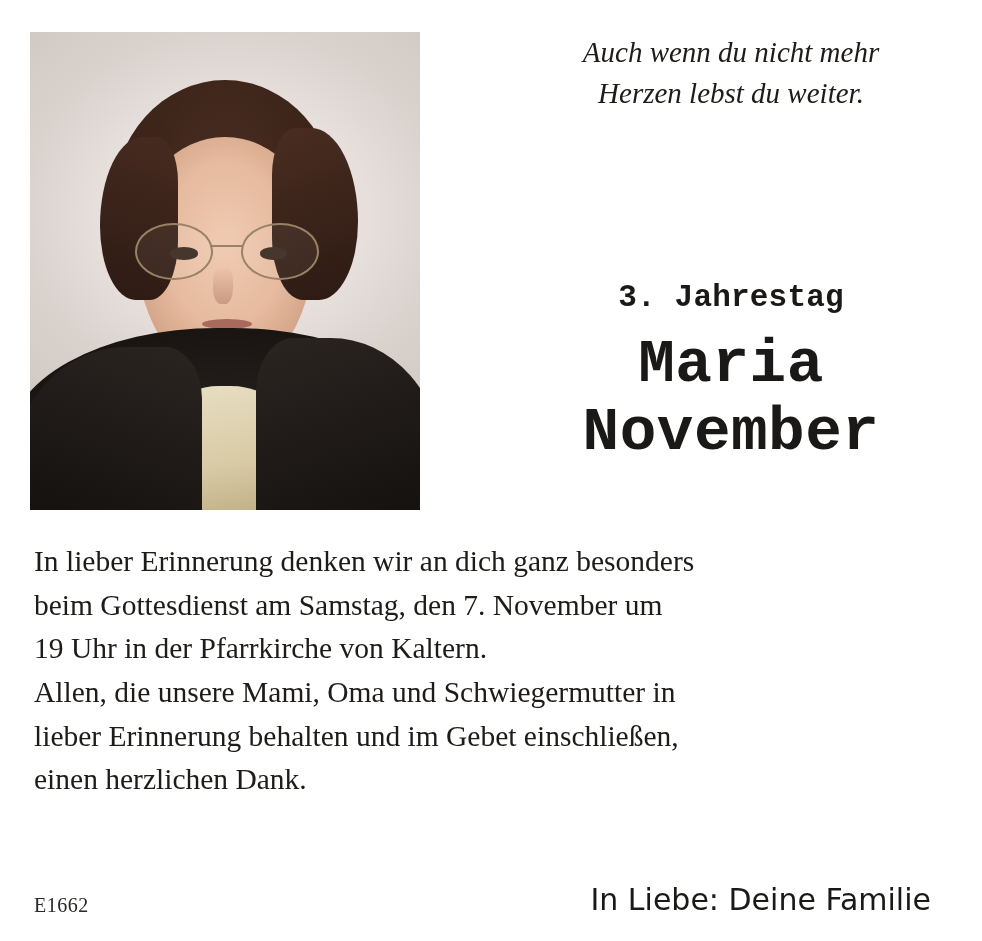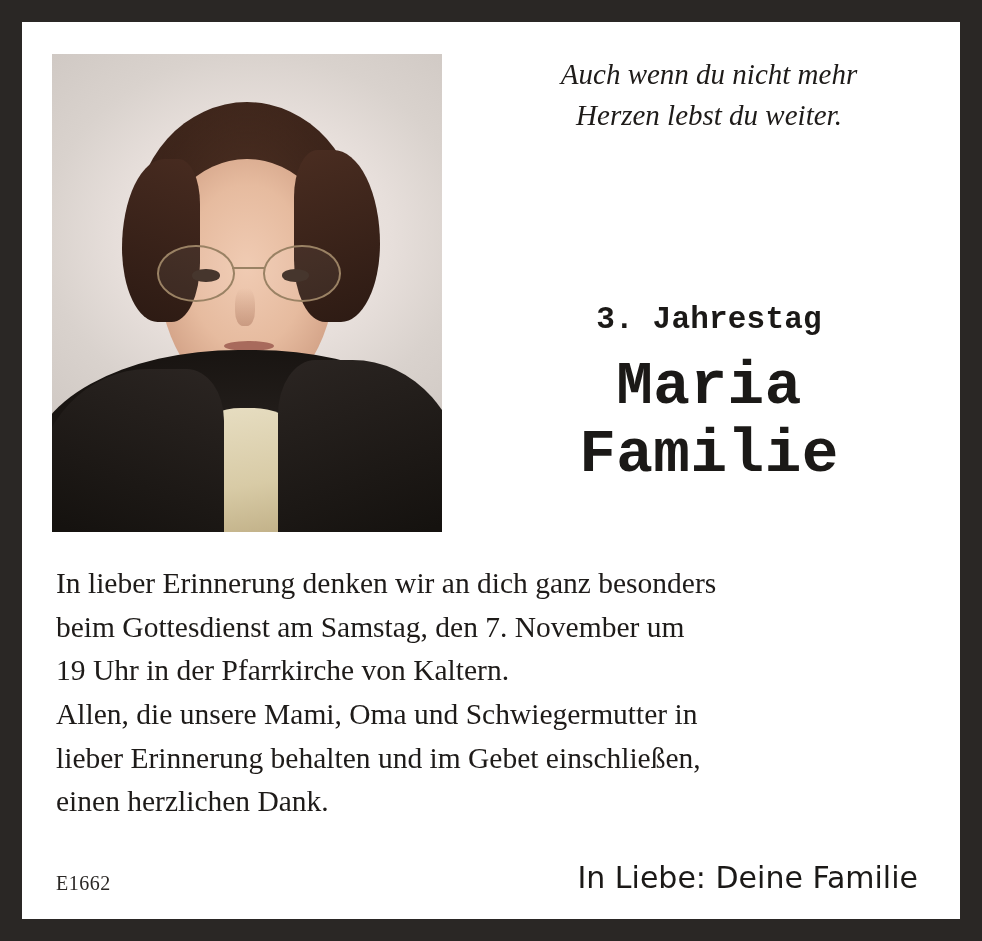--- a/index.html
+++ b/index.html
@@ -13,21 +13,20 @@
     font-family: "Liberation Serif", serif;
     overflow: hidden;
   }
 
   .memorial-card {
     position: relative;
     width: 982px;
     height: 941px;
     box-sizing: border-box;
     background: #2a2725;
-    padding: 22px;
   }
 
   .card-inner {
     position: relative;
     width: 100%;
     height: 100%;
     background: #ffffff;
     box-sizing: border-box;
   }
 
@@ -252,21 +251,21 @@
     line-height: 1.48;
     color: #1e1b19;
     font-family: "Liberation Serif", serif;
   }
   .body-line { display: block; white-space: nowrap; }
 
   
   .footer {
     position: absolute;
     left: 34px;
-    right: 42px;
+    right: 51px;
     bottom: 24px;
     display: flex;
     align-items: flex-end;
     justify-content: space-between;
   }
   .ref-code {
     font-size: 20px;
     color: #2a2725;
     font-family: "Liberation Serif", serif;
     letter-spacing: 0.5px;
@@ -310,21 +309,21 @@
       </div>
 
       <div class="quote">
         <span class="quote-line">Auch wenn du nicht mehr</span>
         <span class="quote-line">Herzen lebst du weiter.</span>
       </div>
 
       <div class="name-block">
         <div class="anniversary">3. Jahrestag</div>
         <div class="name-first">Maria</div>
-        <div class="name-last">Familie</div>
+        <div class="name-last">November</div>
       </div>
 
     </div>
 
     <div class="body-text">
       <span class="body-line">In lieber Erinnerung denken wir an dich ganz besonders</span>
       <span class="body-line">beim Gottesdienst am Samstag, den 7. November um</span>
       <span class="body-line">19 Uhr in der Pfarrkirche von Kaltern.</span>
       <span class="body-line">Allen, die unsere Mami, Oma und Schwiegermutter in</span>
       <span class="body-line">lieber Erinnerung behalten und im Gebet einschließen,</span>

